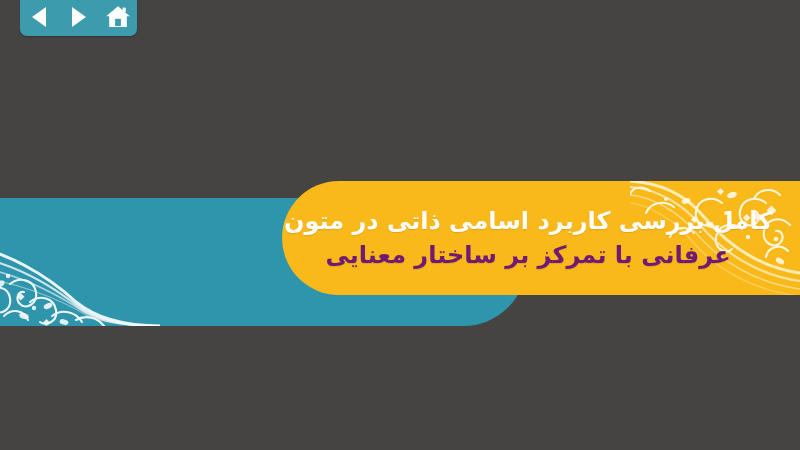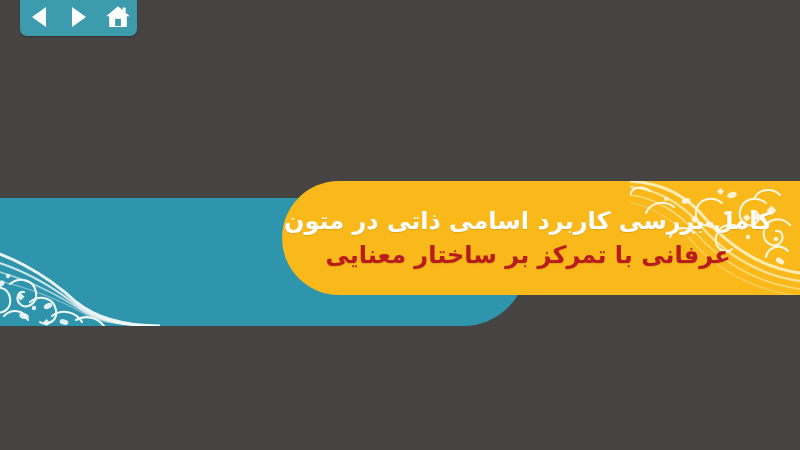--- a/index.html
+++ b/index.html
@@ -225,18 +225,18 @@
         <rect x="62" y="36" width="5" height="5" transform="rotate(45 64.5 38.5)"></rect>
         <circle cx="146" cy="58" r="2.3"></circle>
         <circle cx="118" cy="56" r="2.2"></circle>
         <circle cx="96" cy="32" r="2"></circle>
         <circle cx="36" cy="18" r="2"></circle>
       </g>
     </svg>
 
     <div id="title-block">
       <div class="title-line" style="color: rgb(255, 255, 255);">کامل بررسی کاربرد اسامی ذاتی در متون</div>
-      <div class="title-line" style="color: #b91c1c; text-align: right;">عرفانی با تمرکز بر ساختار معنایی</div>
+      <div class="title-line" style="color: #701a75; text-align: right;">عرفانی با تمرکز بر ساختار معنایی</div>
     </div>
 
   </div>
 
 </div>
 
 </body></html>

